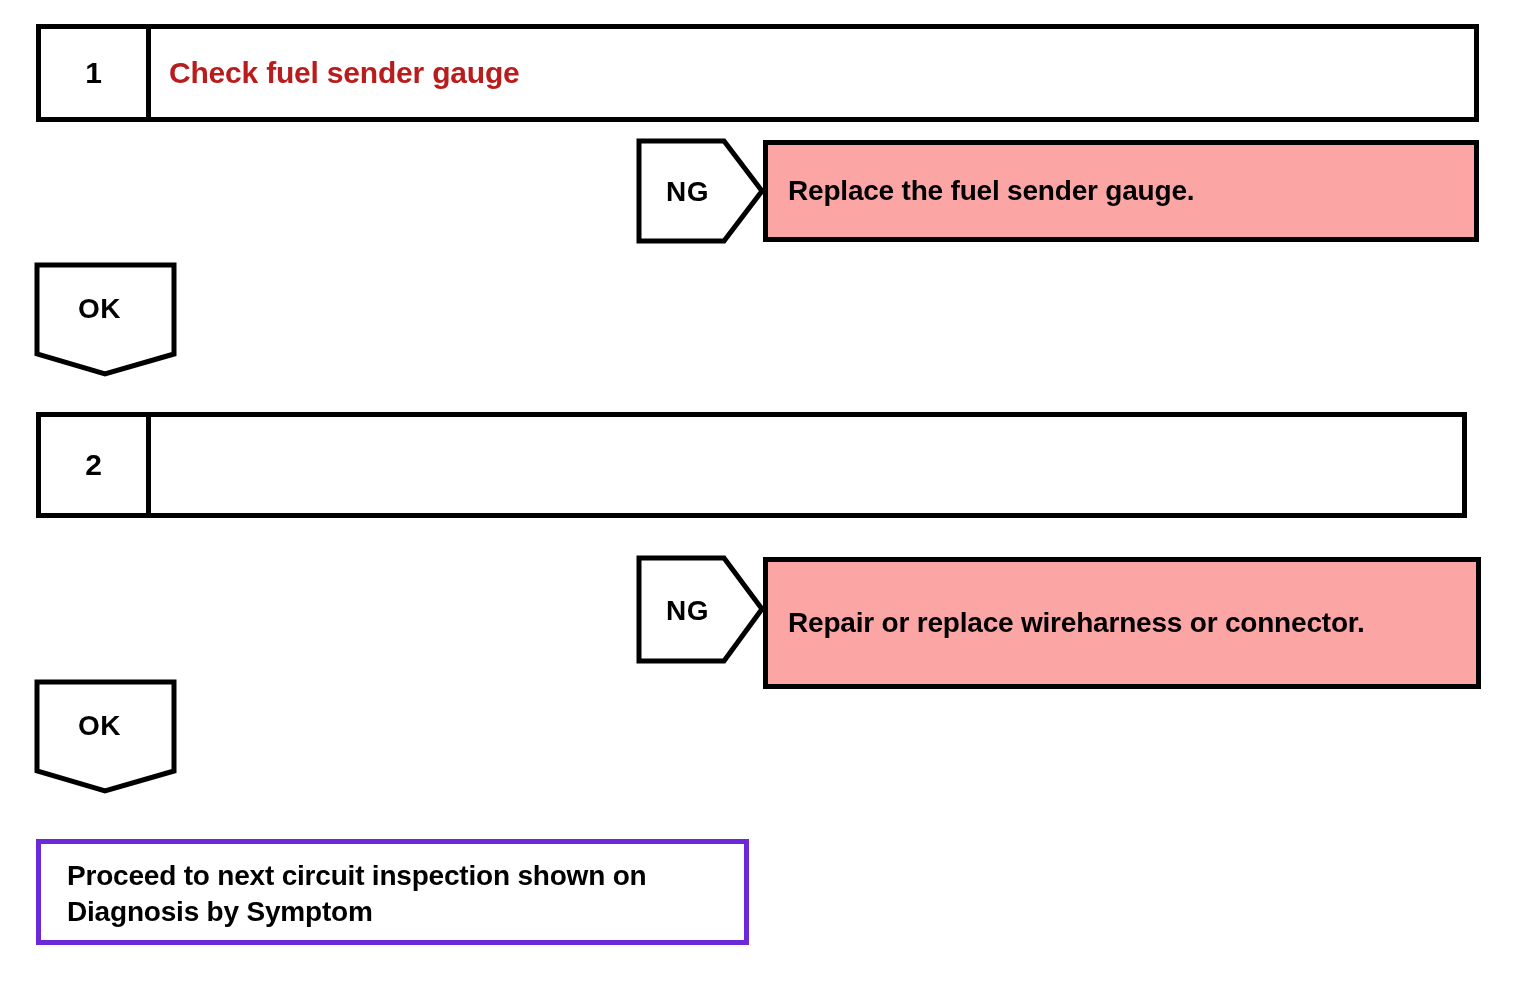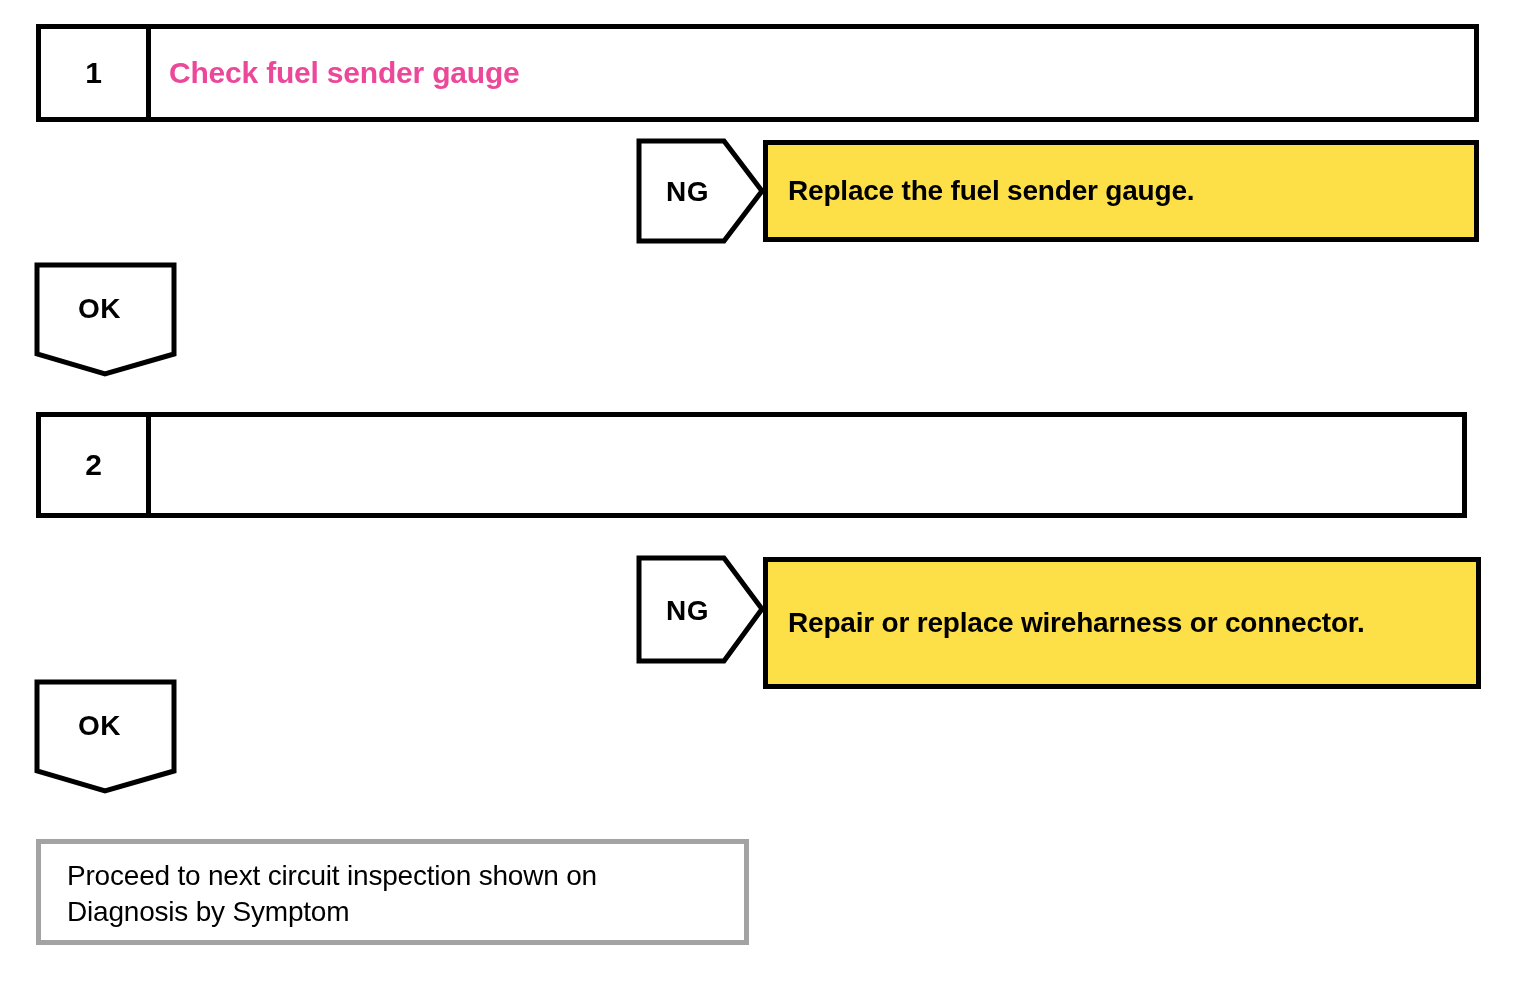--- a/index.html
+++ b/index.html
@@ -44,46 +44,46 @@
     color: #000000;
     letter-spacing: 0px;
   }
   .step-text {
     flex: 1;
     display: flex;
     align-items: center;
     padding-left: 18px;
     font-size: 30px;
     font-weight: bold;
-    color: #ec4899;
+    color: #b91c1c;
     line-height: 1.15;
     letter-spacing: -0.2px;
   }
 
   
   .action-box {
     border: 5px solid #000000;
-    background: #fde047;
+    background: #fca5a5;
     display: flex;
     align-items: center;
     padding-left: 20px;
     font-size: 28px;
     font-weight: bold;
     color: #000000;
     line-height: 1.15;
     letter-spacing: -0.2px;
   }
 
   
   .terminal-box {
-    border: 5px solid #a3a3a3;
+    border: 5px solid #6d28d9;
     background: #ffffff;
     padding: 14px 0 0 26px;
     font-size: 28px;
-    font-weight: normal;
+    font-weight: bold;
     color: #000000;
     line-height: 1.28;
     letter-spacing: -0.2px;
     white-space: pre-line;
   }
 
   
   .arrow {
     position: absolute;
   }

